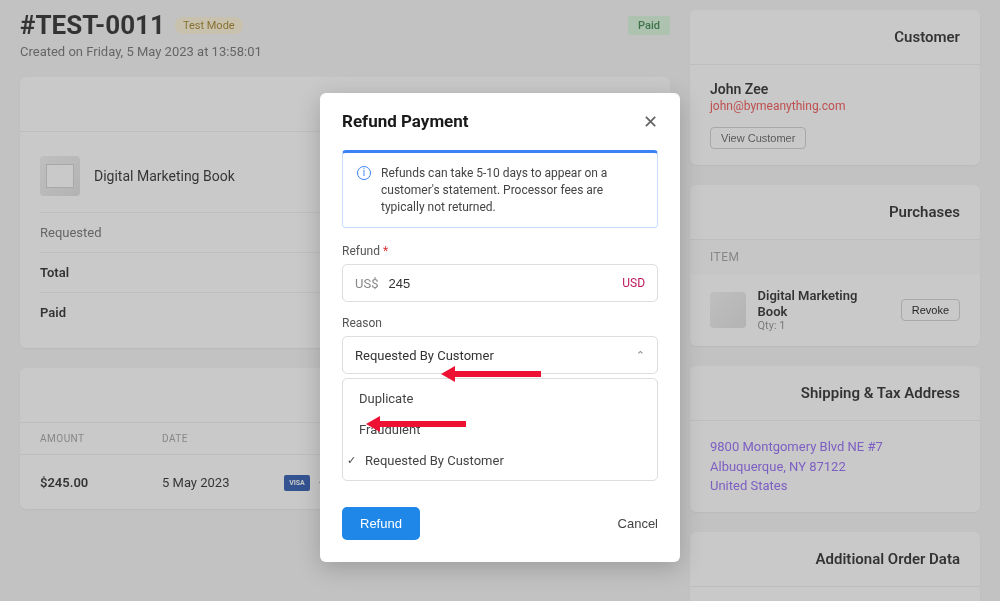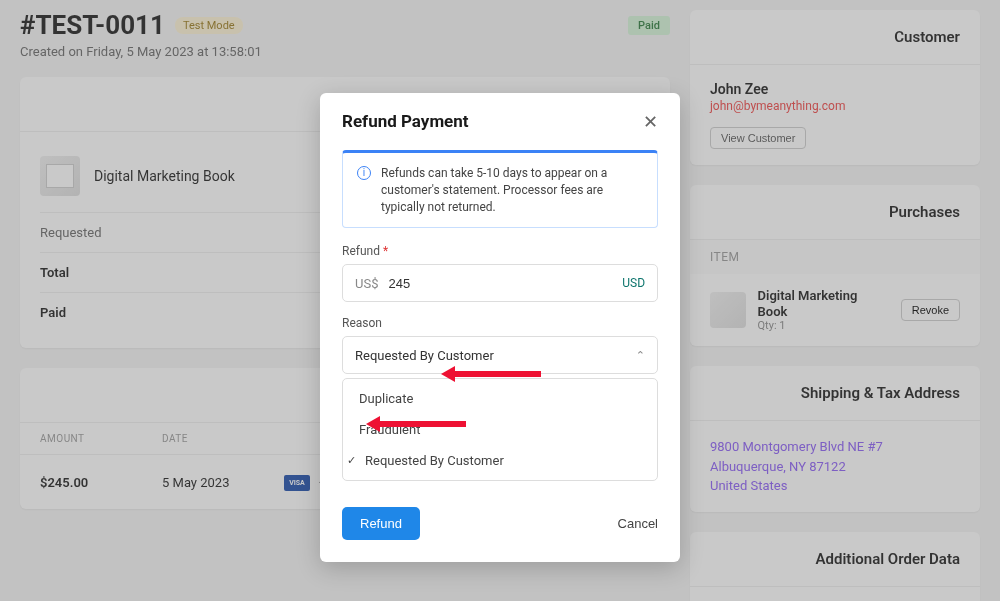--- a/index.html
+++ b/index.html
@@ -206,21 +206,21 @@
       height: 38px;
       margin-bottom: 14px;
       font-size: 13px;
       color: #888;
     }
     .input-wrap .prefix { margin-right: 10px; }
     .input-wrap input {
       flex: 1; border: none; outline: none;
       font-size: 13px; color: #333;
     }
-    .input-wrap .suffix { color: #0f766e; font-size: 12px; }
+    .input-wrap .suffix { color: #be185d; font-size: 12px; }
     .select-wrap {
       display: flex; justify-content: space-between; align-items: center;
       border: 1px solid #ddd;
       border-radius: 5px;
       padding: 0 12px;
       height: 38px;
       font-size: 13px; color: #333;
       cursor: pointer;
     }
     .chev { font-size: 11px; color: #888; }

